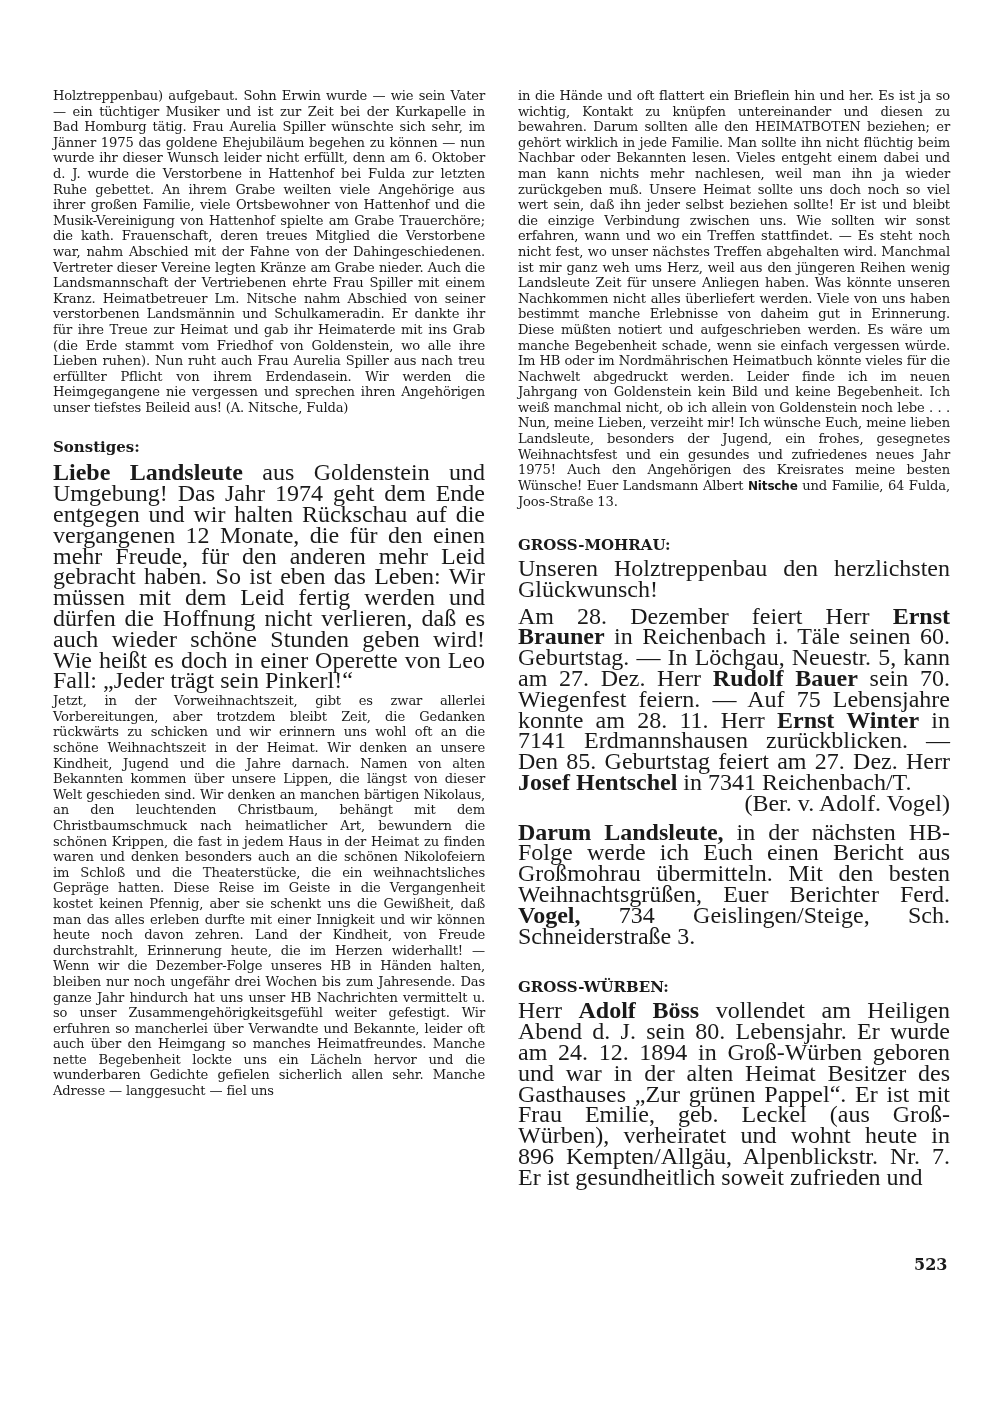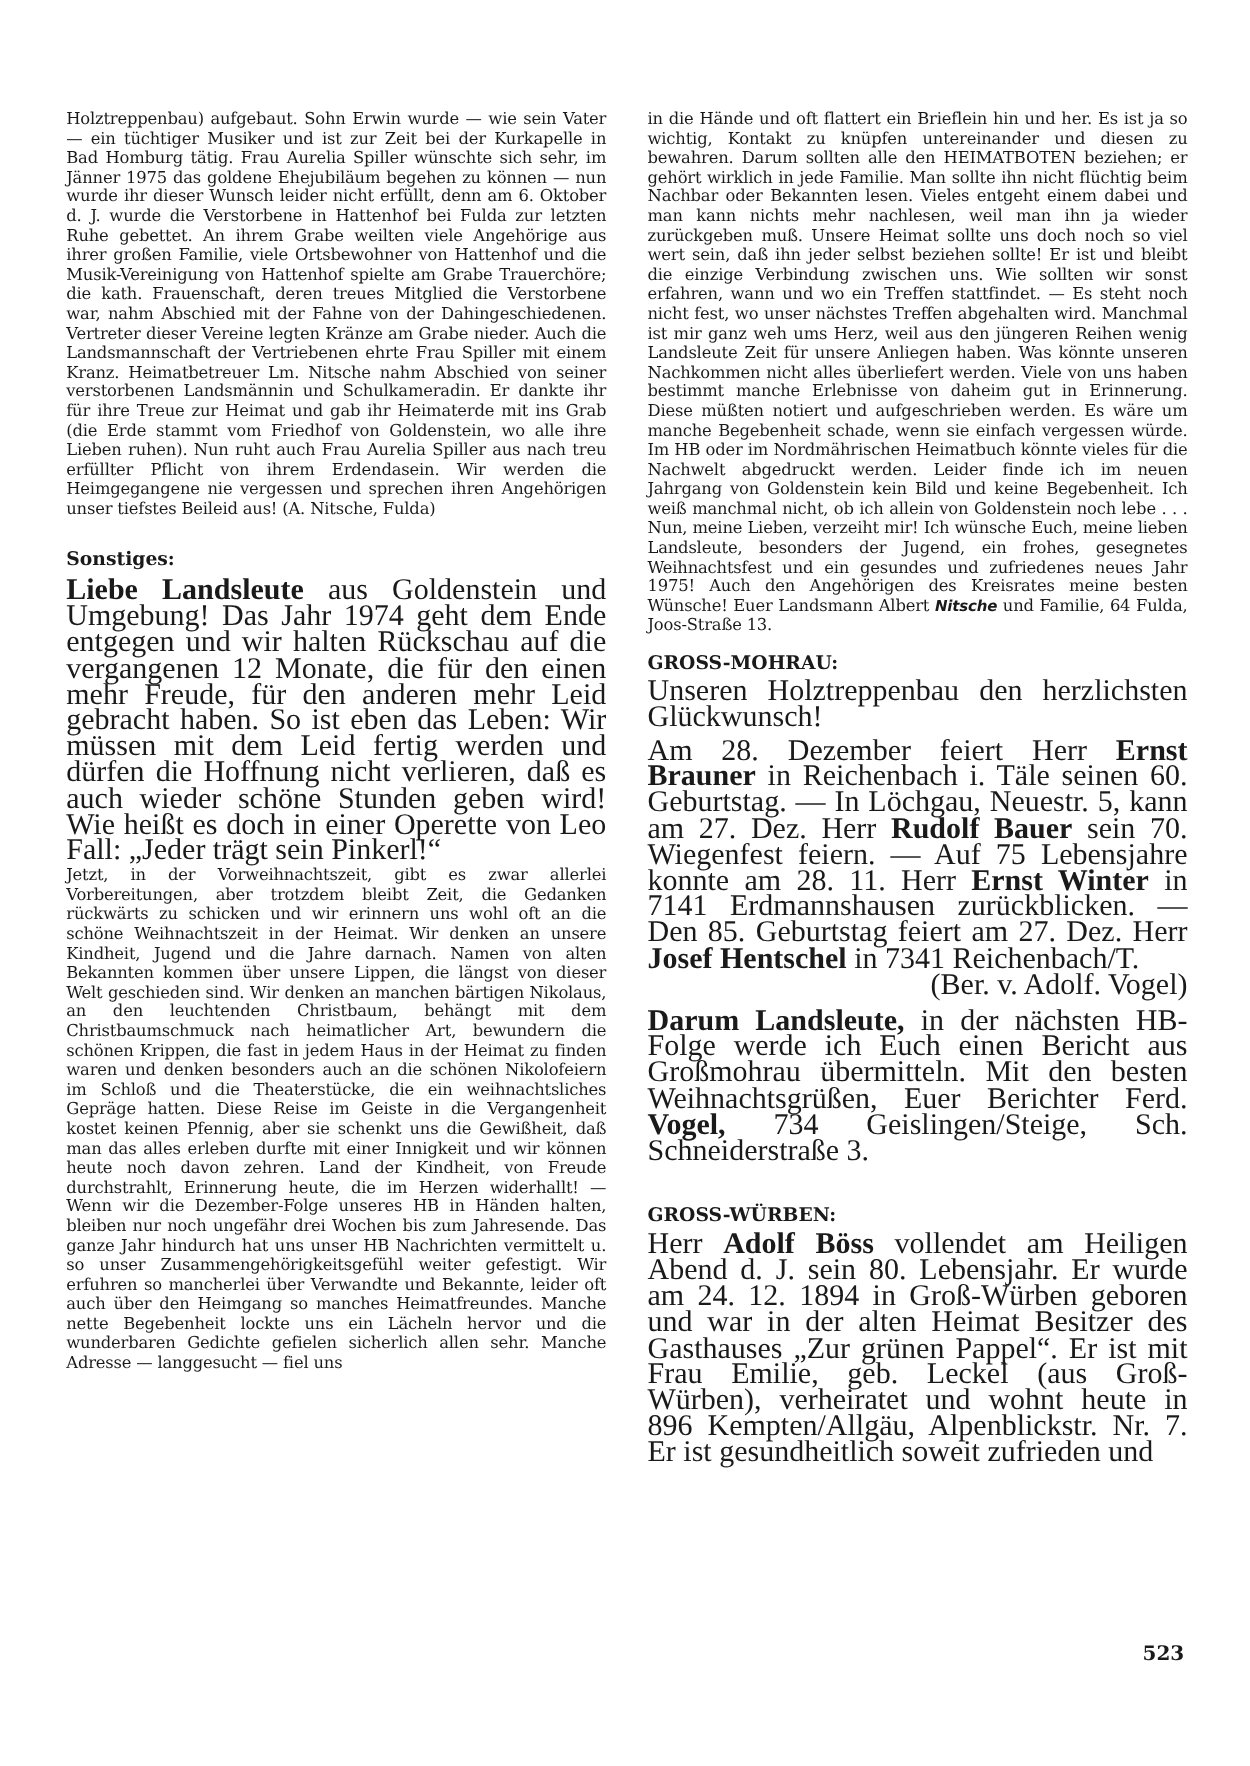--- a/index.html
+++ b/index.html
@@ -5,43 +5,43 @@
   html, body { margin: 0; padding: 0; background: #ffffff; }
   body { width: 1000px; height: 1413px; position: relative; overflow: hidden; color: #1a1a1a; }
   .page { position: absolute; left: 0; top: 0; width: 972px; height: 1413px; }
   .col { position: absolute; top: 88px; }
   .col-left { left: 53px; width: 432px; }
   .col-right { left: 518px; width: 432px; }
   .small { font-family: "DejaVu Serif", serif; font-size: 13.1px; line-height: 15.6px; text-align: justify; margin: 0; letter-spacing: -0.15px; }
   .large { font-family: "Liberation Serif", serif; font-size: 24px; line-height: 20.8px; text-align: justify; margin: 0; }
   .heading { font-family: "DejaVu Serif", serif; font-weight: bold; font-size: 15px; margin: 0; }
   b { font-weight: bold; }
-  .sans-b { font-family: "DejaVu Sans", sans-serif; font-weight: bold; font-size: 12px; font-style: italic; }
+  .sans-b { font-family: "DejaVu Sans", sans-serif; font-weight: bold; font-size: 12px; }
   .right { text-align: right; }
-  .page-num { position: absolute; left: 914px; top: 1313px; font-family: "DejaVu Serif", serif; font-weight: bold; font-size: 16px; }
+  .page-num { position: absolute; left: 914px; top: 1255px; font-family: "DejaVu Serif", serif; font-weight: bold; font-size: 16px; }
 </style>
 </head>
 <body>
 
 <div class="page">
 
   <div class="col col-left">
     <p class="small">Holztreppenbau) aufgebaut. Sohn Erwin wurde — wie sein Vater — ein tüchtiger Musiker und ist zur Zeit bei der Kurkapelle in Bad Homburg tätig. Frau Aurelia Spiller wünschte sich sehr, im Jänner 1975 das goldene Ehejubiläum begehen zu können — nun wurde ihr dieser Wunsch leider nicht erfüllt, denn am 6. Oktober d. J. wurde die Verstorbene in Hattenhof bei Fulda zur letzten Ruhe gebettet. An ihrem Grabe weilten viele Angehörige aus ihrer großen Familie, viele Ortsbewohner von Hattenhof und die Musik-Vereinigung von Hattenhof spielte am Grabe Trauerchöre; die kath. Frauenschaft, deren treues Mitglied die Verstorbene war, nahm Abschied mit der Fahne von der Dahingeschiedenen. Vertreter dieser Vereine legten Kränze am Grabe nieder. Auch die Landsmannschaft der Vertriebenen ehrte Frau Spiller mit einem Kranz. Heimatbetreuer Lm. Nitsche nahm Abschied von seiner verstorbenen Landsmännin und Schulkameradin. Er dankte ihr für ihre Treue zur Heimat und gab ihr Heimaterde mit ins Grab (die Erde stammt vom Friedhof von Goldenstein, wo alle ihre Lieben ruhen). Nun ruht auch Frau Aurelia Spiller aus nach treu erfüllter Pflicht von ihrem Erdendasein. Wir werden die Heimgegangene nie vergessen und sprechen ihren Angehörigen unser tiefstes Beileid aus! (A. Nitsche, Fulda)</p>
 
     <h3 class="heading" style="margin-top:23px;">Sonstiges:</h3>
 
     <p class="large" style="margin-top:6px;"><b>Liebe Landsleute</b><span> aus Goldenstein und Umgebung! Das Jahr 1974 geht dem Ende entgegen und wir halten Rückschau auf die vergangenen 12 Monate, die für den einen mehr Freude, für den anderen mehr Leid gebracht haben. So ist eben das Leben: Wir müssen mit dem Leid fertig werden und dürfen die Hoffnung nicht verlieren, daß es auch wieder schöne Stunden geben wird! Wie heißt es doch in einer Operette von Leo Fall: „Jeder trägt sein Pinkerl!“</span></p>
 
     <p class="small" style="margin-top:2px;">Jetzt, in der Vorweihnachtszeit, gibt es zwar allerlei Vorbereitungen, aber trotzdem bleibt Zeit, die Gedanken rückwärts zu schicken und wir erinnern uns wohl oft an die schöne Weihnachtszeit in der Heimat. Wir denken an unsere Kindheit, Jugend und die Jahre darnach. Namen von alten Bekannten kommen über unsere Lippen, die längst von dieser Welt geschieden sind. Wir denken an manchen bärtigen Nikolaus, an den leuchtenden Christbaum, behängt mit dem Christbaumschmuck nach heimatlicher Art, bewundern die schönen Krippen, die fast in jedem Haus in der Heimat zu finden waren und denken besonders auch an die schönen Nikolofeiern im Schloß und die Theaterstücke, die ein weihnachtsliches Gepräge hatten. Diese Reise im Geiste in die Vergangenheit kostet keinen Pfennig, aber sie schenkt uns die Gewißheit, daß man das alles erleben durfte mit einer Innigkeit und wir können heute noch davon zehren. Land der Kindheit, von Freude durchstrahlt, Erinnerung heute, die im Herzen widerhallt! — Wenn wir die Dezember-Folge unseres HB in Händen halten, bleiben nur noch ungefähr drei Wochen bis zum Jahresende. Das ganze Jahr hindurch hat uns unser HB Nachrichten vermittelt u. so unser Zusammengehörigkeitsgefühl weiter gefestigt. Wir erfuhren so mancherlei über Verwandte und Bekannte, leider oft auch über den Heimgang so manches Heimatfreundes. Manche nette Begebenheit lockte uns ein Lächeln hervor und die wunderbaren Gedichte gefielen sicherlich allen sehr. Manche Adresse — langgesucht — fiel uns</p>
   </div>
 
   <div class="col col-right">
     <p class="small"><span>in die Hände und oft flattert ein Brieflein hin und her. Es ist ja so wichtig, Kontakt zu knüpfen untereinander und diesen zu bewahren. Darum sollten alle den HEIMATBOTEN beziehen; er gehört wirklich in jede Familie. Man sollte ihn nicht flüchtig beim Nachbar oder Bekannten lesen. Vieles entgeht einem dabei und man kann nichts mehr nachlesen, weil man ihn ja wieder zurückgeben muß. Unsere Heimat sollte uns doch noch so viel wert sein, daß ihn jeder selbst beziehen sollte! Er ist und bleibt die einzige Verbindung zwischen uns. Wie sollten wir sonst erfahren, wann und wo ein Treffen stattfindet. — Es steht noch nicht fest, wo unser nächstes Treffen abgehalten wird. Manchmal ist mir ganz weh ums Herz, weil aus den jüngeren Reihen wenig Landsleute Zeit für unsere Anliegen haben. Was könnte unseren Nachkommen nicht alles überliefert werden. Viele von uns haben bestimmt manche Erlebnisse von daheim gut in Erinnerung. Diese müßten notiert und aufgeschrieben werden. Es wäre um manche Begebenheit schade, wenn sie einfach vergessen würde. Im HB oder im Nordmährischen Heimatbuch könnte vieles für die Nachwelt abgedruckt werden. Leider finde ich im neuen Jahrgang von Goldenstein kein Bild und keine Begebenheit. Ich weiß manchmal nicht, ob ich allein von Goldenstein noch lebe . . . Nun, meine Lieben, verzeiht mir! Ich wünsche Euch, meine lieben Landsleute, besonders der Jugend, ein frohes, gesegnetes Weihnachtsfest und ein gesundes und zufriedenes neues Jahr 1975! Auch den Angehörigen des Kreisrates meine besten Wünsche! Euer Landsmann Albert </span><span class="sans-b">Nitsche</span><span> und Familie, 64 Fulda, Joos-Straße 13.</span></p>
 
-    <h3 class="heading" style="margin-top:12px;">GROSS-MOHRAU:</h3>
+    <h3 class="heading" style="margin-top:26px;">GROSS-MOHRAU:</h3>
 
     <p class="large" style="margin-top:4px;">Unseren Holztreppenbau den herzlichsten Glückwunsch!</p>
 
     <p class="large" style="margin-top:6px;"><span>Am 28. Dezember feiert Herr </span><b>Ernst Brauner</b><span> in Reichenbach i. Täle seinen 60. Geburtstag. — In Löchgau, Neuestr. 5, kann am 27. Dez. Herr </span><b>Rudolf Bauer</b><span> sein 70. Wiegenfest feiern. — Auf 75 Lebensjahre konnte am 28. 11. Herr </span><b>Ernst Winter</b><span> in 7141 Erdmannshausen zurückblicken. — Den 85. Geburtstag feiert am 27. Dez. Herr </span><b>Josef Hentschel</b><span> in 7341 Reichenbach/T.</span></p>
 
     <p class="large right">(Ber. v. Adolf. Vogel)</p>
 
     <p class="large" style="margin-top:8px;"><b>Darum Landsleute,</b><span> in der nächsten HB-Folge werde ich Euch einen Bericht aus Großmohrau übermitteln. Mit den besten Weihnachtsgrüßen, Euer Berichter Ferd. </span><b>Vogel,</b><span> 734 Geislingen/Steige, Sch. Schneiderstraße 3.</span></p>
 
     <h3 class="heading" style="margin-top:32px;">GROSS-WÜRBEN:</h3>

